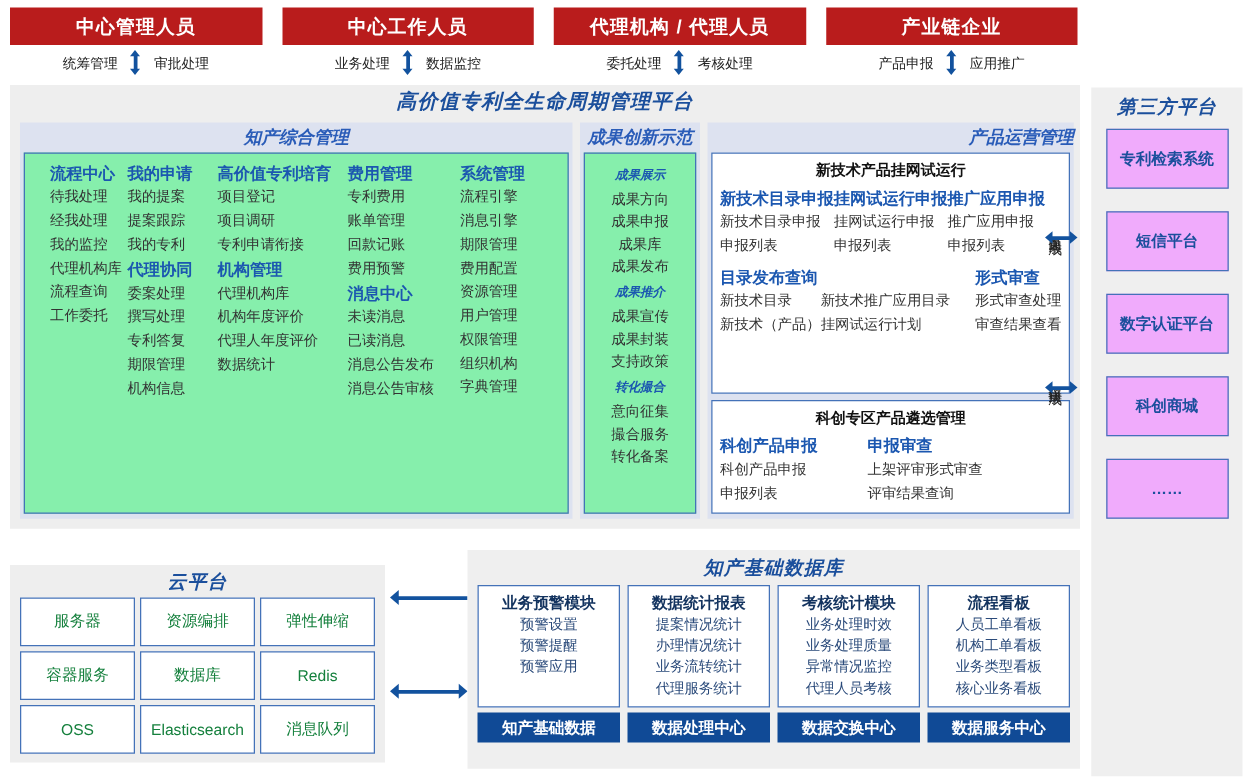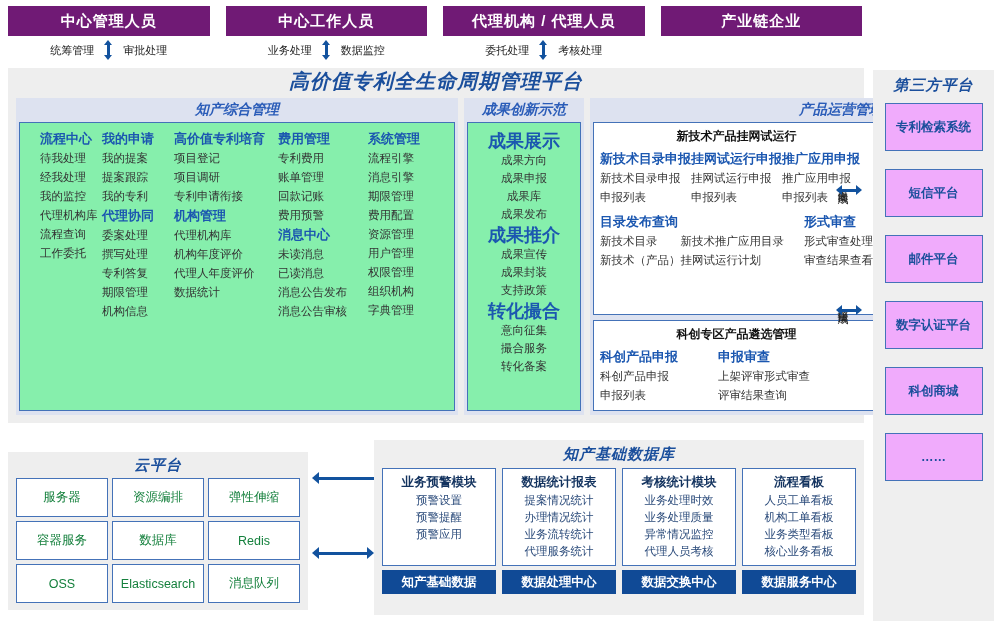--- a/index.html
+++ b/index.html
@@ -7,37 +7,37 @@
     width:1000px;height:622px;background:#ffffff;
     font-family:"Liberation Sans","DejaVu Sans",sans-serif;
     color:#1b1b1b;overflow:hidden;position:relative;
   }
   .root{position:absolute;inset:0;}
 
   
   .roles{position:absolute;left:0;top:6px;width:870px;height:58px;display:flex;}
   .role{flex:1;margin:0 8px;display:flex;flex-direction:column;align-items:center;}
   .role-bar{
-    width:100%;height:30px;background:#701a75;color:#fff;
+    width:100%;height:30px;background:#b91c1c;color:#fff;
     display:flex;align-items:center;justify-content:center;
     font-size:15px;font-weight:bold;letter-spacing:1px;
   }
   .role-sub{width:100%;height:28px;display:flex;align-items:center;justify-content:center;gap:10px;font-size:11px;color:#222;}
   .vArrow{width:9px;height:20px;position:relative;flex:0 0 9px;}
   .vArrow:before{content:"";position:absolute;left:3px;top:4px;width:3px;height:12px;background:#12529e;}
   .vArrow:after{content:"";position:absolute;left:0;top:0;width:0;height:0;
      border-left:4.5px solid transparent;border-right:4.5px solid transparent;border-bottom:5px solid #12529e;}
   .vArrow i{position:absolute;left:0;bottom:0;width:0;height:0;
      border-left:4.5px solid transparent;border-right:4.5px solid transparent;border-top:5px solid #12529e;}
 
   
   .platform{position:absolute;left:8px;top:68px;width:856px;height:355px;background:#eeeeee;}
   .platform-title{
     height:26px;display:flex;align-items:center;justify-content:center;
-    font-size:20px;font-weight:bold;font-style:italic;color:#1b4f9c;letter-spacing:1px;
+    font-size:16px;font-weight:bold;font-style:italic;color:#1b4f9c;letter-spacing:1px;
   }
   .platform-body{position:absolute;left:8px;top:30px;right:30px;bottom:8px;display:flex;gap:6px;}
 
   .sect{background:#dde2f0;display:flex;flex-direction:column;}
   .sect-title{
     height:24px;display:flex;align-items:center;justify-content:center;
     font-size:14px;font-weight:bold;font-style:italic;color:#2a5cb8;
   }
   .sect-inner{flex:1;margin:0 3px 4px 3px;background:#86efac;border:1.4px solid #4472b8;padding:6px 20px;}
 
@@ -46,21 +46,21 @@
   .s-prod{flex:1;background:#dde2f0;align-items:flex-end;}
 
   
   .cols{display:flex;height:100%;}
   .col{display:flex;flex-direction:column;}
   .ch{font-size:13px;font-weight:bold;color:#1b57b0;line-height:20px;white-space:nowrap;}
   .ci{font-size:11.5px;color:#333;line-height:19px;white-space:nowrap;}
 
   
   .ach-col{display:flex;flex-direction:column;align-items:center;}
-  .ach-col .ch{font-size:18px;margin-top:2px;}
+  .ach-col .ch{font-size:10px;margin-top:2px;font-style:italic;}
   .ach-col .ci{font-size:11.5px;line-height:18px;}
 
   
   .prod-inner{flex:1;margin:0 3px 4px 3px;display:flex;flex-direction:column;gap:5px;}
   .pbox{border:1.4px solid #4472b8;background:#fff;padding:5px 6px;}
   .pbox-title{text-align:center;font-size:12px;font-weight:bold;color:#111;margin-bottom:4px;}
   .pgrid{display:flex;}
   .pgrid .pc{flex:1;}
 
   
@@ -143,20 +143,27 @@
       <div class="role-sub">
         <span>委托处理</span>
         <span class="vArrow">
             <i></i>
           </span>
         <span>考核处理</span>
       </div>
     </div>
     <div class="role">
       <div class="role-bar">产业链企业</div>
+      <div class="role-sub">
+        <span>产品申报</span>
+        <span class="vArrow">
+            <i></i>
+          </span>
+        <span>应用推广</span>
+      </div>
     </div>
   </div>
 
   <div class="platform">
     <div class="platform-title">高价值专利全生命周期管理平台</div>
 
     <div class="platform-body">
 
       <div class="sect s-ip">
         <div class="sect-title">知产综合管理</div>
@@ -319,21 +326,20 @@
           </div>
       </div>
     </div>
   </div>
 
   <div class="third">
     <div class="third-title">第三方平台</div>
     <div class="third-list">
       <div class="tpbox">专利检索系统</div>
       <div class="tpbox">短信平台</div>
-      <div class="tpbox">邮件平台</div>
       <div class="tpbox">数字认证平台</div>
       <div class="tpbox">科创商城</div>
       <div class="tpbox">……</div>
     </div>
   </div>
 
 
   <div class="cloud">
     <div class="cloud-title">云平台</div>
     <div class="cloud-grid">

